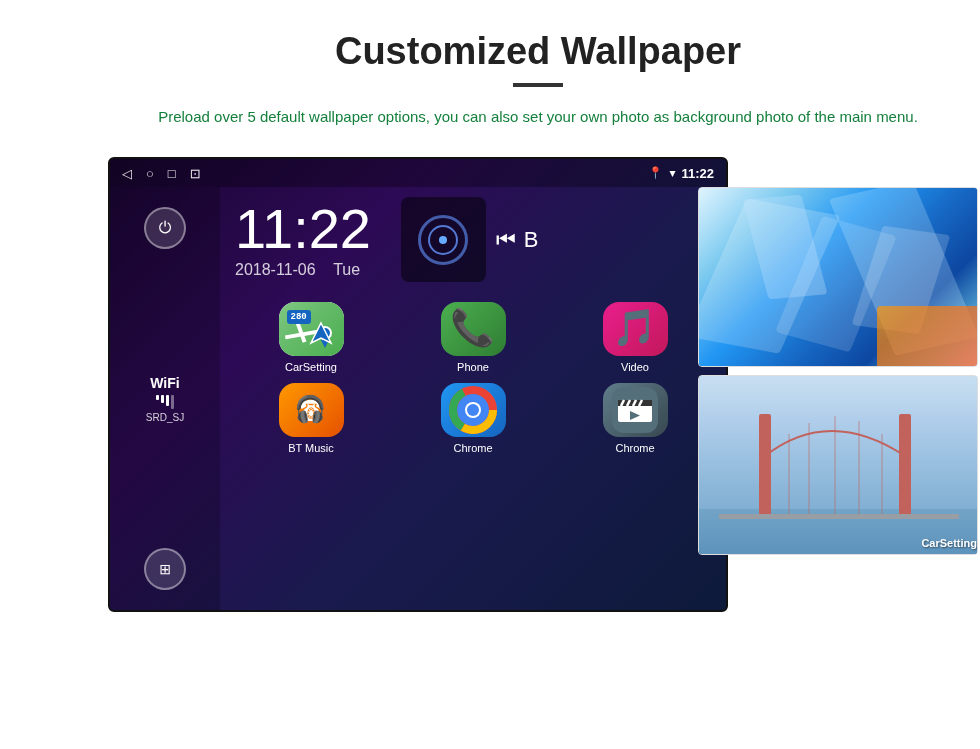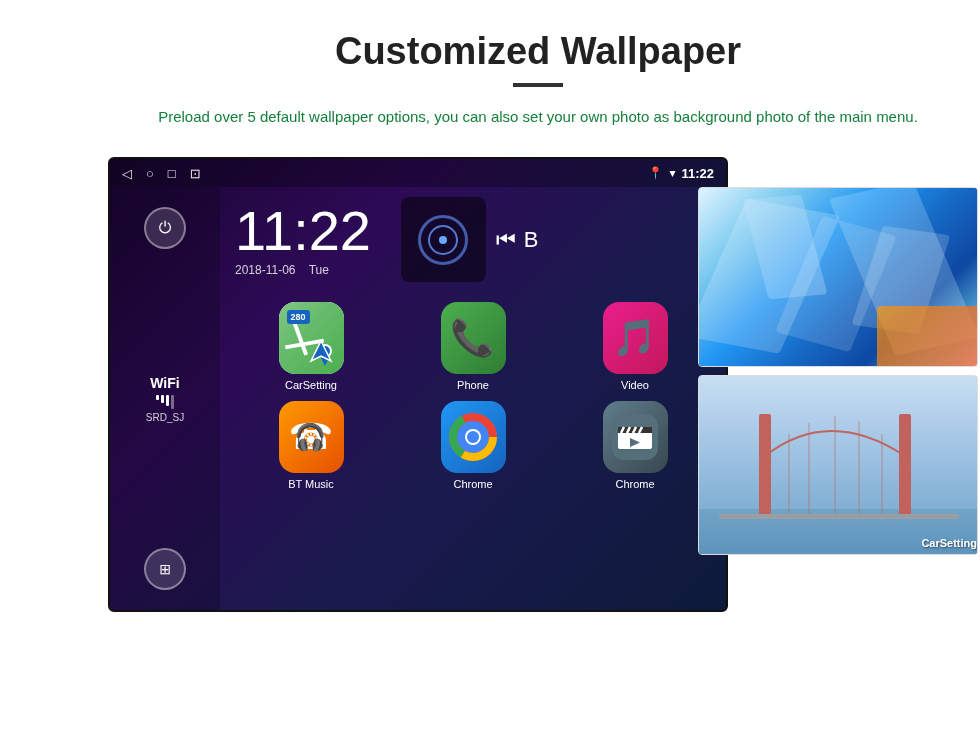--- a/index.html
+++ b/index.html
@@ -185,21 +185,21 @@
     }
 
     .clock-time {
       font-size: 56px;
       font-weight: 300;
       color: #fff;
       line-height: 1;
     }
 
     .clock-date {
-      font-size: 12px;
+      font-size: 16px;
       color: rgba(255,255,255,0.8);
       text-align: left;
       margin-top: 4px;
     }
 
     .clock-widgets {
       display: flex;
       gap: 10px;
       align-items: center;
       margin-left: 10px;
@@ -251,28 +251,29 @@
 
     .app-icon {
       display: flex;
       flex-direction: column;
       align-items: center;
       gap: 5px;
     }
 
     .app-icon-img {
       width: 65px;
-      height: 72px;
+      height: 54px;
       border-radius: 16px;
       display: flex;
       align-items: center;
       justify-content: center;
       font-size: 32px;
       position: relative;
       overflow: hidden;
+      font-family: Liberation Mono, monospace;
     }
 
     .app-label {
       font-size: 11px;
       color: #fff;
       text-align: center;
     }
 
     
     .nav-app {

